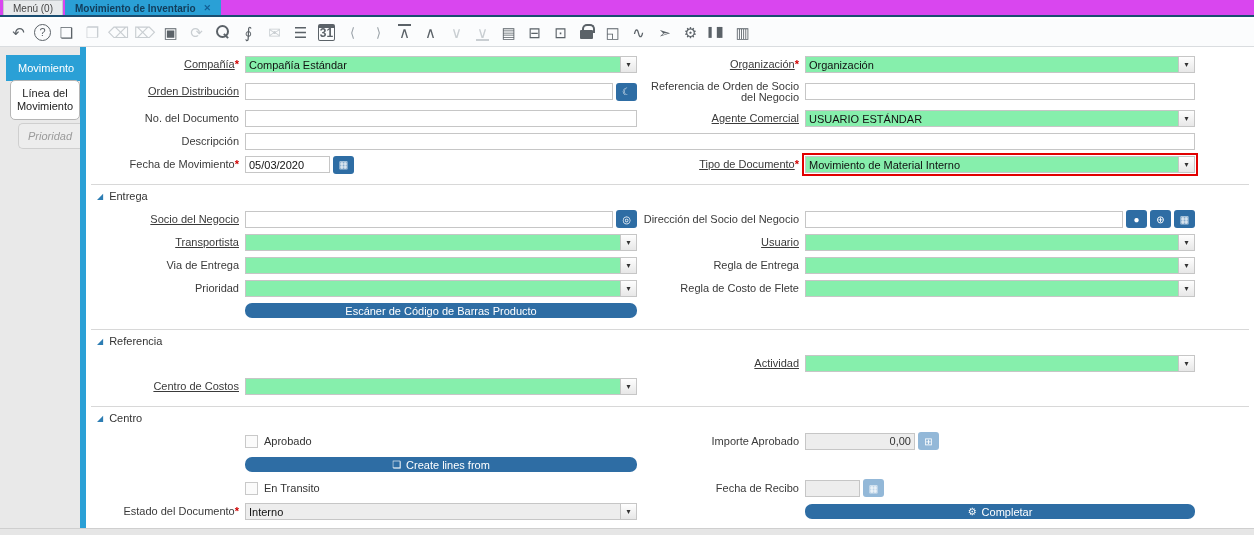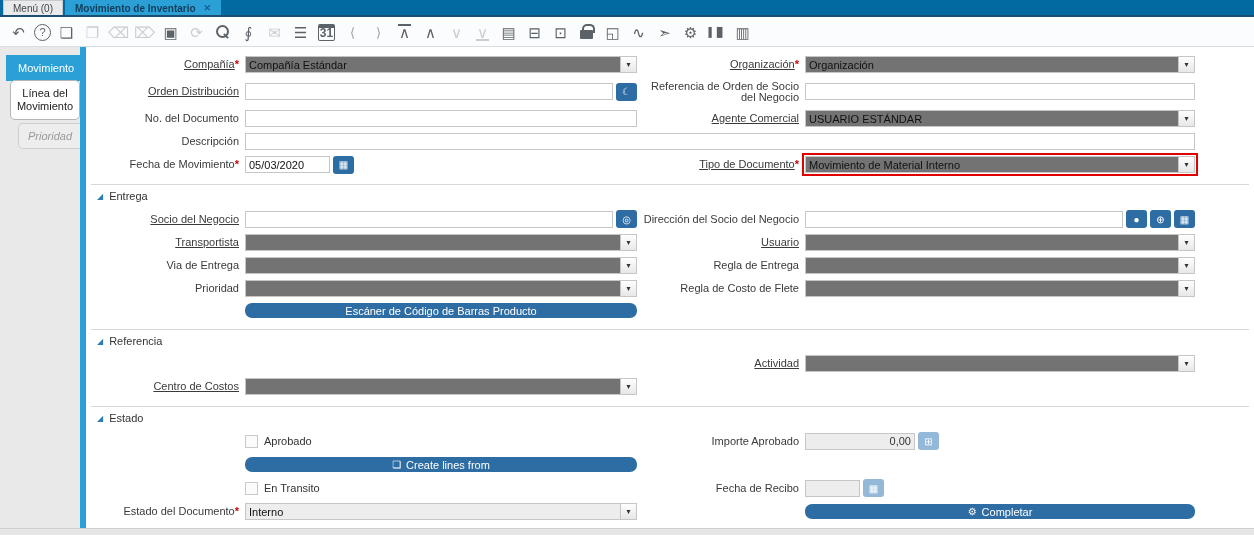--- a/index.html
+++ b/index.html
@@ -1,20 +1,20 @@
 <!DOCTYPE html>
 <html><head>
 <meta charset="utf-8">
 <style>
   *{box-sizing:border-box;margin:0;padding:0}
   html,body{width:1254px;height:535px}
   body{font-family:"Liberation Sans",sans-serif;font-size:11px;color:#333;background:#fff;position:relative;overflow:hidden}
 
   
-  .tabstrip{position:absolute;top:0;left:0;right:0;height:17px;background:#0369a1;border-bottom:2px solid #1b4e71;display:flex;align-items:center;padding-left:3px;gap:2px}
+  .tabstrip{position:absolute;top:0;left:0;right:0;height:17px;background:#d946ef;border-bottom:2px solid #1b4e71;display:flex;align-items:center;padding-left:3px;gap:2px}
   .tab{height:15px;display:flex;align-items:center;padding:0 9px;background:#e8eaec;border:1px solid #c6cacd;border-bottom:none;font-size:10px;color:#444;white-space:nowrap}
   .tab.active{background:#2aa0d6;border-color:#2aa0d6;color:#123c5a;font-weight:bold}
   .tab-close{margin-left:8px;color:#135f95;font-weight:bold;font-size:9px}
 
   
   .toolbar{position:absolute;top:19px;left:0;right:0;height:28px;background:#fbfcfd;border-bottom:1px solid #dadde0;display:flex;align-items:center;padding-left:8px;gap:5px}
   .ic{position:relative;width:21px;height:21px;display:flex;align-items:center;justify-content:center;font-size:15px;color:#5b6artifact268;color:#5b6268;line-height:1}
   .ic.dis{color:#c9ced2}
   .ic.cal{font-size:12px;font-weight:bold}
   .ic.cal::before{content:"";position:absolute;inset:2px;border:1.5px solid currentColor;border-top:4px solid currentColor;border-radius:2px}
@@ -44,21 +44,21 @@
   .lbl1{width:159px;text-align:right;padding-right:6px;color:#3a3a3a;line-height:11px}
   .ctl1{width:392px;display:flex;align-items:center}
   .lbl2{width:168px;text-align:right;padding-right:6px;color:#3a3a3a;line-height:11px}
   .ctl2{width:390px;display:flex;align-items:center}
   .lnk{text-decoration:underline}
   .req{color:#d00000;font-weight:bold}
 
   .txt{height:17px;border:1px solid #c6c6c6;background:#fff;flex:1;display:flex;align-items:center;padding:0 3px;overflow:hidden;white-space:nowrap;color:#111}
   .txt.ro{background:#ededed;color:#333}
   .txt.num{justify-content:flex-end}
-  .combo{height:17px;border:1px solid #c6c6c6;background:#737373;flex:1;display:flex;overflow:visible}
+  .combo{height:17px;border:1px solid #c6c6c6;background:#86efac;flex:1;display:flex;overflow:visible}
   .combo .val{flex:1;display:flex;align-items:center;padding:0 3px;overflow:hidden;white-space:nowrap;color:#111}
   .combo .arr{width:16px;border-left:1px solid #c6c6c6;background:linear-gradient(#fefefe,#e7e7e7);display:flex;align-items:center;justify-content:center;font-size:8px;color:#333}
   .combo.ro{background:#ededed}
   .combo.red{outline:2px solid #e10000;outline-offset:1px}
   .fixed85{flex:0 0 85px}
   .fixed110{flex:0 0 110px}
   .fixed55{flex:0 0 55px}
 
   .fieldbtn{width:21px;height:18px;margin-left:3px;background:#2e6da4;border-radius:3px;color:#fff;display:flex;align-items:center;justify-content:center;font-size:10px;flex:0 0 auto}
   .fieldbtn.lite{background:#93b8d8}
@@ -307,21 +307,21 @@
     <div class="ctl1">
       <div class="combo">
         <span class="val"></span>
         <span class="arr">▾</span>
       </div>
     </div>
   </div>
 
   <div class="section">
     <span class="tri">◢</span>
-    <span class="sectitle">Estado</span>
+    <span class="sectitle">Centro</span>
   </div>
 
   <div class="frow h24">
     <div class="lbl1"></div>
     <div class="ctl1">
       <span class="cb"></span>
       <span>Aprobado</span>
     </div>
     <div class="lbl2"><span>Importe Aprobado</span></div>
     <div class="ctl2">

